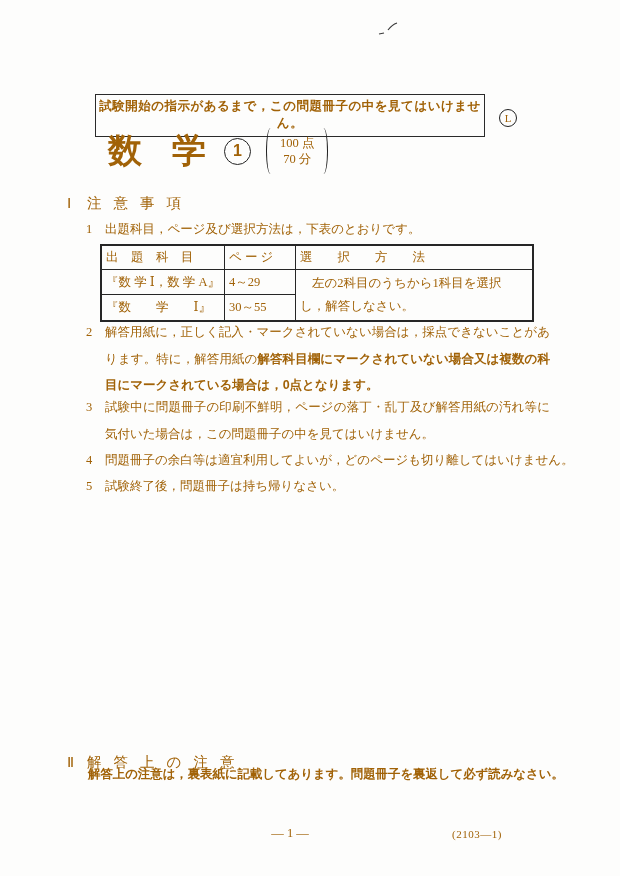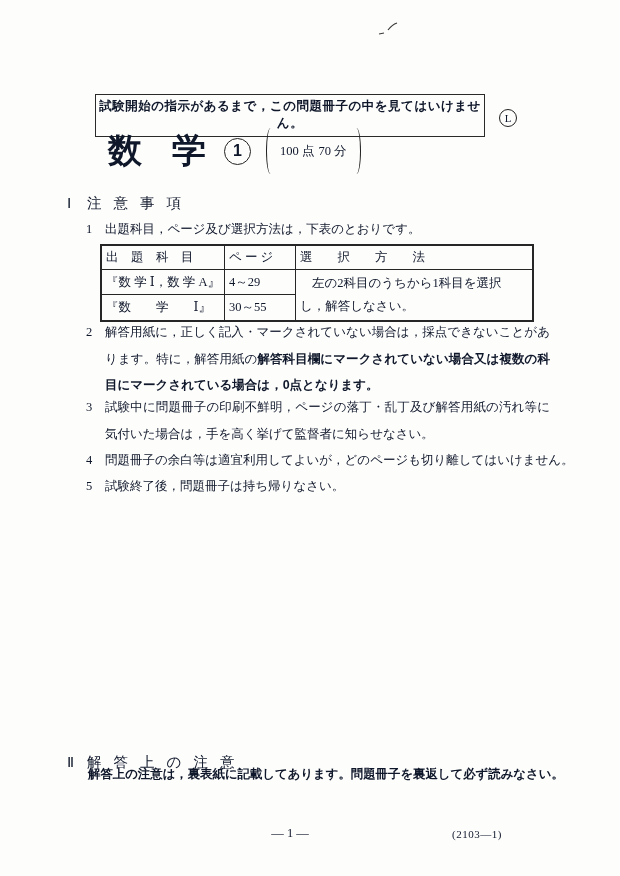--- a/index.html
+++ b/index.html
@@ -1,20 +1,20 @@
 <!DOCTYPE html>
 <html lang="ja"><head>
 <meta charset="utf-8">
 <style>
   html,body { margin:0; padding:0; background:#ffffff; }
   .page {
     position:relative;
     width:620px; height:876px;
     background:#fdfdfc;
-    color:#0f172a;
+    color:#a16207;
     font-family:"Liberation Serif","DejaVu Serif",serif;
     overflow:hidden;
   }
   .gothic { font-family:"Liberation Sans","DejaVu Sans",sans-serif; }
 
   
   .pen-mark { position:absolute; left:377px; top:21px; }
 
   
   .notice-box {
@@ -46,21 +46,21 @@
     border:1.8px solid #222; border-radius:50%;
     display:flex; align-items:center; justify-content:center;
     font-size:16px; font-weight:bold; line-height:1;
     flex:none;
   }
   .subjects-note { font-size:14.5px; font-weight:bold; margin-left:13px; white-space:nowrap; }
   .score-box { display:flex; align-items:center; margin-left:15px; }
   .paren { width:9px; height:46px; box-sizing:border-box; }
   .paren-open  { border-left:1.6px solid #222;  border-radius:50%; }
   .paren-close { border-right:1.6px solid #222; border-radius:50%; }
-  .score-stack { display:flex; flex-direction:row; align-items:center; gap:4px; padding:0 5px; }
+  .score-stack { display:flex; flex-direction:column; align-items:center; gap:4px; padding:0 5px; }
   .score-line { font-size:12.5px; line-height:1; white-space:nowrap; }
 
   
   .sec-head { position:absolute; left:67px; font-weight:normal; font-size:14.5px; white-space:nowrap; }
   .sec-head .numeral { display:inline-block; width:20px; }
   .sec-head .sec-title { letter-spacing:4px; }
   .sec1 { top:194px; }
   .sec2 { top:753px; }
 
   
@@ -173,21 +173,21 @@
   </tbody>
     </table>
 
   <div class="note-item item2">
     <span class="num">2</span>
     <span class="body"><span>解答用紙に，正しく記入・マークされていない場合は，採点できないことがあります。特に，解答用紙の</span><span class="bold-seg">解答科目欄にマークされていない場合又は複数の科目にマークされている場合は，0点となります。</span></span>
   </div>
 
   <div class="note-item item3">
     <span class="num">3</span>
-    <span class="body">試験中に問題冊子の印刷不鮮明，ページの落丁・乱丁及び解答用紙の汚れ等に気付いた場合は，手を高く挙げて監督者に知らせなさい。</span>
+    <span class="body">試験中に問題冊子の印刷不鮮明，ページの落丁・乱丁及び解答用紙の汚れ等に気付いた場合は，この問題冊子の中を見てはいけません。</span>
   </div>
 
   <div class="note-item item4">
     <span class="num">4</span>
     <span class="body">問題冊子の余白等は適宜利用してよいが，どのページも切り離してはいけません。</span>
   </div>
 
   <div class="note-item item5">
     <span class="num">5</span>
     <span class="body">試験終了後，問題冊子は持ち帰りなさい。</span>

